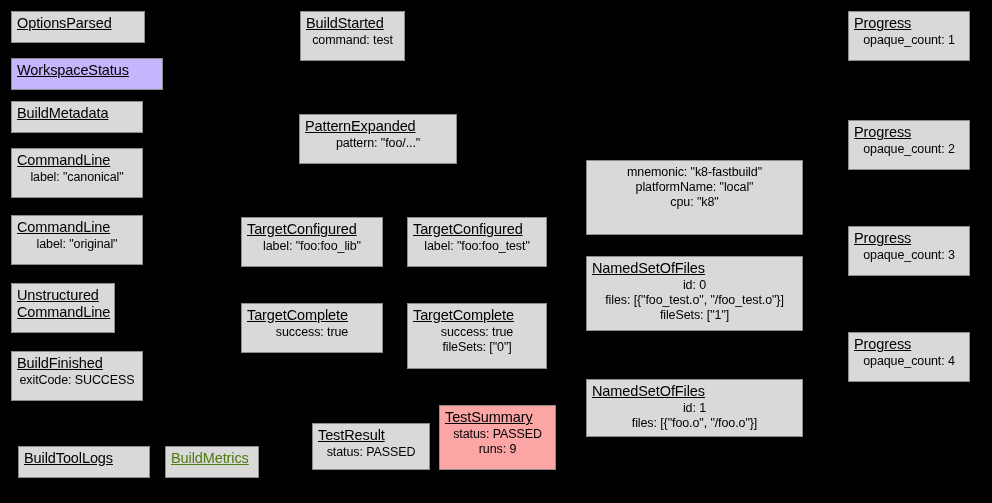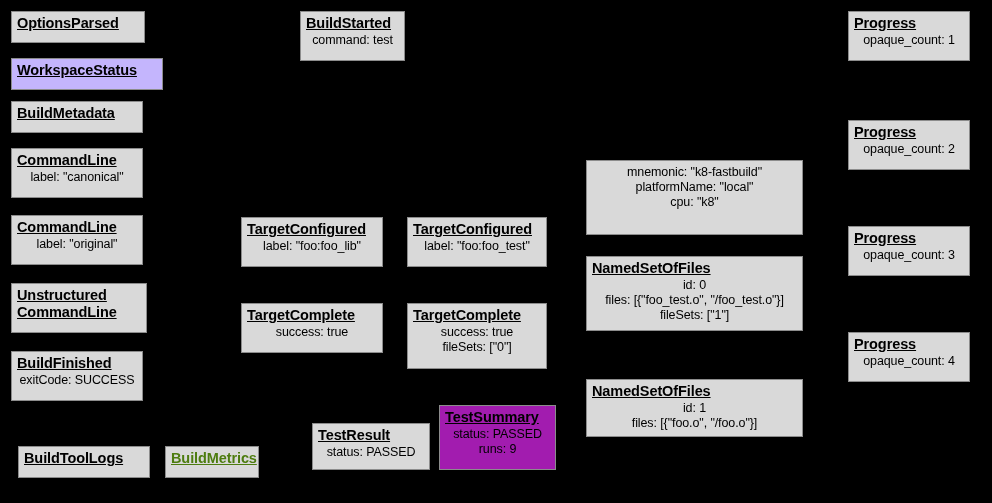--- a/index.html
+++ b/index.html
@@ -19,21 +19,21 @@
   .node {
     position: absolute;
     box-sizing: border-box;
     background: #d9d9d9;
     border: 1px solid #8c8c8c;
     padding: 3px 5px 4px 5px;
     color: #000000;
   }
   .node-title {
     font-size: 14.5px;
-    font-weight: bold;
+    font-weight: normal;
     text-decoration: underline;
     line-height: 17px;
     white-space: pre-line;
     letter-spacing: -0.1px;
   }
   .node-fields {
     margin-top: 1px;
   }
   .node-field {
     font-size: 12.5px;
@@ -62,40 +62,46 @@
       <div class="node-fields">
         <div class="node-field">label: "canonical"</div>
       </div>
     </div>
     <div class="node" style="left: 11px; top: 215px; width: 132px; height: 50px; background: rgb(217, 217, 217); border-color: rgb(140, 140, 140); color: rgb(0, 0, 0);">
       <div class="node-title">CommandLine</div>
       <div class="node-fields">
         <div class="node-field">label: "original"</div>
       </div>
     </div>
-    <div class="node title-only" style="left: 11px; top: 283px; width: 136px; height: 50px; background: rgb(217, 217, 217); border-color: rgb(140, 140, 140); color: rgb(0, 0, 0);">
+    <div class="node title-only" style="left: 11px; top: 283px; width: 104px; height: 50px; background: rgb(217, 217, 217); border-color: rgb(140, 140, 140); color: rgb(0, 0, 0);">
       <div class="node-title">Unstructured
 CommandLine</div>
     </div>
     <div class="node" style="left: 11px; top: 351px; width: 132px; height: 50px; background: rgb(217, 217, 217); border-color: rgb(140, 140, 140); color: rgb(0, 0, 0);">
       <div class="node-title">BuildFinished</div>
       <div class="node-fields">
         <div class="node-field">exitCode: SUCCESS</div>
       </div>
     </div>
     <div class="node title-only" style="left: 18px; top: 446px; width: 132px; height: 32px; background: rgb(217, 217, 217); border-color: rgb(140, 140, 140); color: rgb(0, 0, 0);">
       <div class="node-title">BuildToolLogs</div>
     </div>
     <div class="node title-only" style="left: 165px; top: 446px; width: 94px; height: 32px; background: rgb(217, 217, 217); border-color: rgb(140, 140, 140); color: #4d7c0f;">
       <div class="node-title">BuildMetrics</div>
     </div>
     <div class="node" style="left: 300px; top: 11px; width: 105px; height: 50px; background: rgb(217, 217, 217); border-color: rgb(140, 140, 140); color: rgb(0, 0, 0);">
       <div class="node-title">BuildStarted</div>
       <div class="node-fields">
         <div class="node-field">command: test</div>
+      </div>
+    </div>
+    <div class="node" style="left: 299px; top: 114px; width: 158px; height: 50px; background: rgb(217, 217, 217); border-color: rgb(140, 140, 140); color: rgb(0, 0, 0);">
+      <div class="node-title">PatternExpanded</div>
+      <div class="node-fields">
+        <div class="node-field">pattern: "foo/..."</div>
       </div>
     </div>
     <div class="node" style="left: 241px; top: 217px; width: 142px; height: 50px; background: rgb(217, 217, 217); border-color: rgb(140, 140, 140); color: rgb(0, 0, 0);">
       <div class="node-title">TargetConfigured</div>
       <div class="node-fields">
         <div class="node-field">label: "foo:foo_lib"</div>
       </div>
     </div>
     <div class="node" style="left: 407px; top: 217px; width: 140px; height: 50px; background: rgb(217, 217, 217); border-color: rgb(140, 140, 140); color: rgb(0, 0, 0);">
       <div class="node-title">TargetConfigured</div>
@@ -115,21 +121,21 @@
         <div class="node-field">success: true</div>
         <div class="node-field">fileSets: ["0"]</div>
       </div>
     </div>
     <div class="node" style="left: 312px; top: 423px; width: 118px; height: 47px; background: rgb(217, 217, 217); border-color: rgb(140, 140, 140); color: rgb(0, 0, 0);">
       <div class="node-title">TestResult</div>
       <div class="node-fields">
         <div class="node-field">status: PASSED</div>
       </div>
     </div>
-    <div class="node" style="left: 439px; top: 405px; width: 117px; height: 65px; background: #a21caf; border-color: rgb(140, 140, 140); color: rgb(0, 0, 0);">
+    <div class="node" style="left: 439px; top: 405px; width: 117px; height: 65px; background: #fca5a5; border-color: rgb(140, 140, 140); color: rgb(0, 0, 0);">
       <div class="node-title">TestSummary</div>
       <div class="node-fields">
         <div class="node-field">status: PASSED</div>
         <div class="node-field">runs: 9</div>
       </div>
     </div>
     <div class="node" style="left: 586px; top: 160px; width: 217px; height: 75px; background: rgb(217, 217, 217); border-color: rgb(140, 140, 140); color: rgb(0, 0, 0);">
       <div class="node-fields">
         <div class="node-field">mnemonic: "k8-fastbuild"</div>
         <div class="node-field">platformName: "local"</div>

